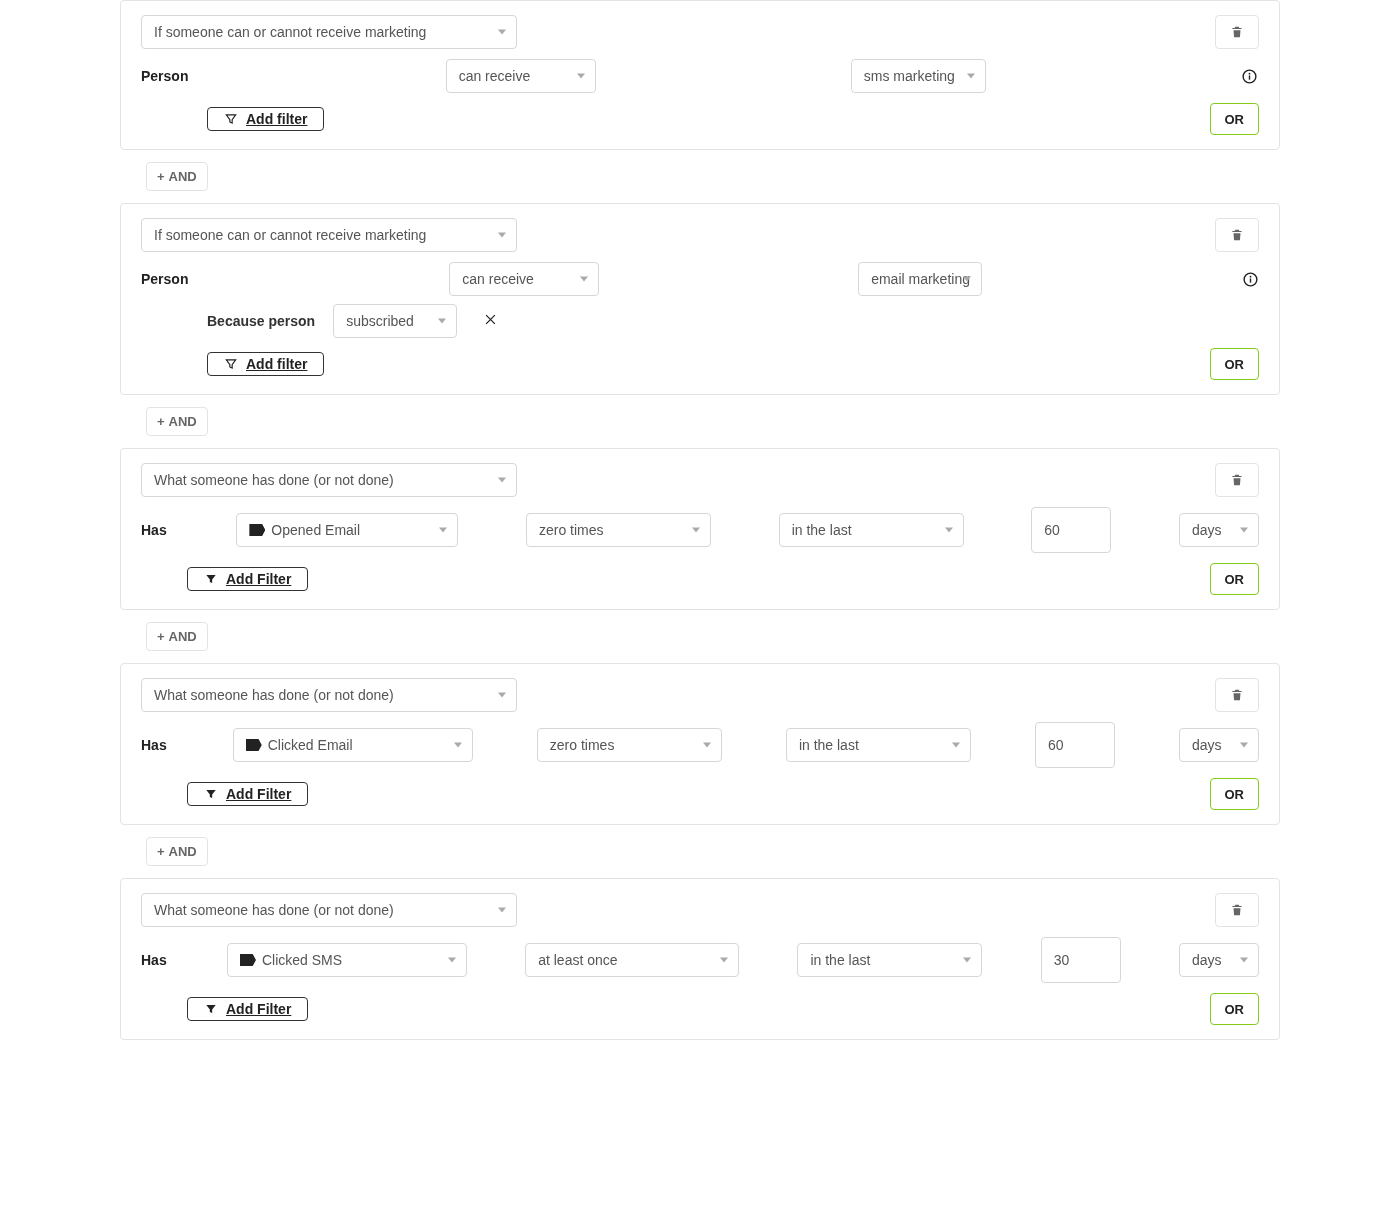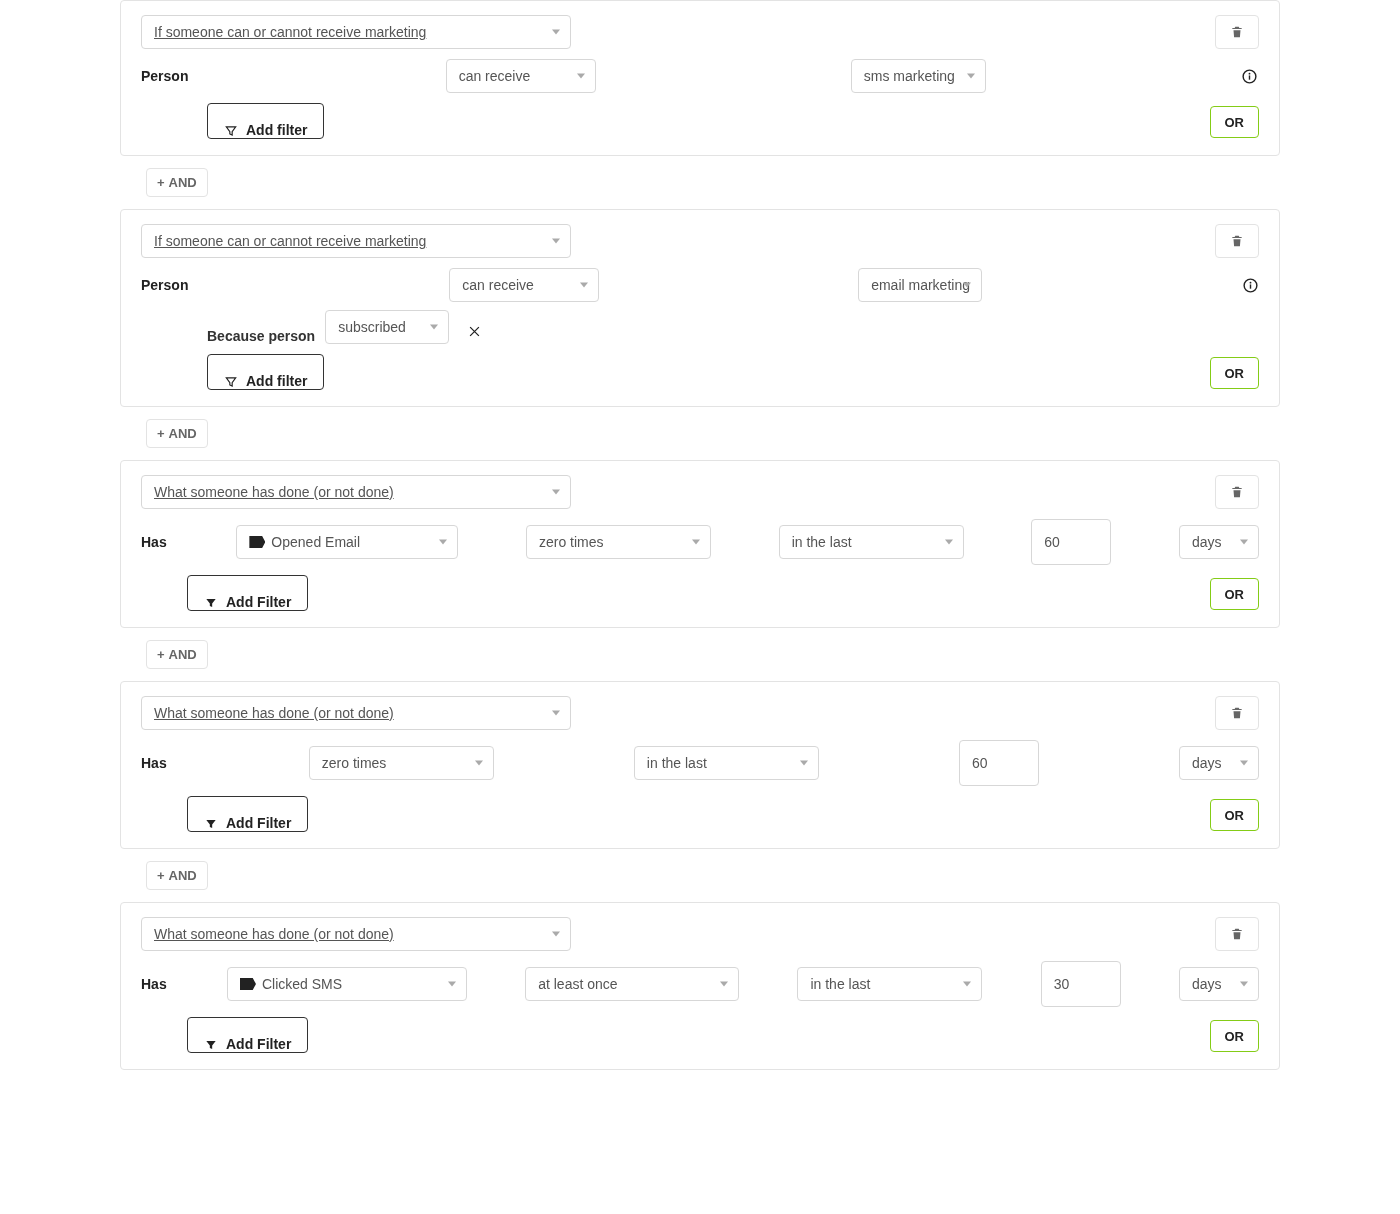--- a/index.html
+++ b/index.html
@@ -64,21 +64,21 @@
   .select .caret {
     position: absolute;
     right: 10px;
     top: 50%;
     transform: translateY(-50%);
     width: 0; height: 0;
     border-left: 4px solid transparent;
     border-right: 4px solid transparent;
     border-top: 5px solid #aaa;
   }
-  .select.wide { width: 430px; text-decoration: underline; }
+  .select.wide { width: 376px; }
 
   .num-input {
     border: 1px solid #d7d7d7;
     border-radius: 4px;
     background: #fff;
     height: 46px;
     width: 80px;
     padding: 0 12px;
     font-size: 14px;
     color: #555;
@@ -136,29 +136,30 @@
   .bottom-row {
     display: flex;
     justify-content: space-between;
     align-items: center;
     margin-top: 10px;
   }
   .add-filter-btn {
     border: 1px solid #333;
     border-radius: 4px;
     background: #fff;
-    height: 36px;
+    height: 24px;
     padding: 0 16px;
     display: inline-flex;
-    align-items: flex-end;
+    align-items: center;
     gap: 8px;
     font-weight: 600;
     font-size: 14px;
     cursor: pointer;
     color: #222;
+    text-decoration: underline;
   }
   .add-filter-btn svg { width: 14px; height: 14px; }
 
   .or-btn {
     border: 1px solid #84cc16;
     border-radius: 4px;
     background: #fff;
     height: 32px;
     padding: 0 14px;
     font-weight: 700;
@@ -171,21 +172,21 @@
     width: 16px; height: 12px;
     display: inline-block;
     background: #222;
     clip-path: polygon(0 0, 80% 0, 100% 50%, 80% 100%, 0 100%);
     margin-right: 6px;
     vertical-align: -1px;
   }
 
   .indent { margin-left: 66px; }
   .indent-has { margin-left: 46px; }
-  .indent-because { margin-left: 66px; margin-top:8px; display:flex; align-items:flex-end; gap:10px; }
+  .indent-because { margin-left: 66px; margin-top:8px; display:flex; align-items:center; gap:18px; }
 </style>
 </head>
 <body>
 
 <div class="container">
 
   <div class="card">
     <div class="top-row">
       <div class="select wide">
         <span>If someone can or cannot receive marketing</span>
@@ -356,20 +357,24 @@
         <span class="caret"></span>
       </div>
       <div class="trash-btn">
         <svg viewBox="0 0 24 24">
             <path fill="currentColor" d="M9 3h6l1 2h4v2H4V5h4l1-2zM6 9h12l-1 12H7L6 9z"></path>
           </svg>
       </div>
     </div>
     <div class="row2">
       <span class="prefix">Has</span>
+      <div class="select" style="width:240px">
+        <span><span class="tag-icon"></span><span>Clicked Email</span></span>
+        <span class="caret"></span>
+      </div>
       <div class="select" style="width:185px">
         <span>zero times</span>
         <span class="caret"></span>
       </div>
       <div class="select" style="width:185px">
         <span>in the last</span>
         <span class="caret"></span>
       </div>
       <input class="num-input" value="60" style="">
       <div class="select" style="width:80px">

